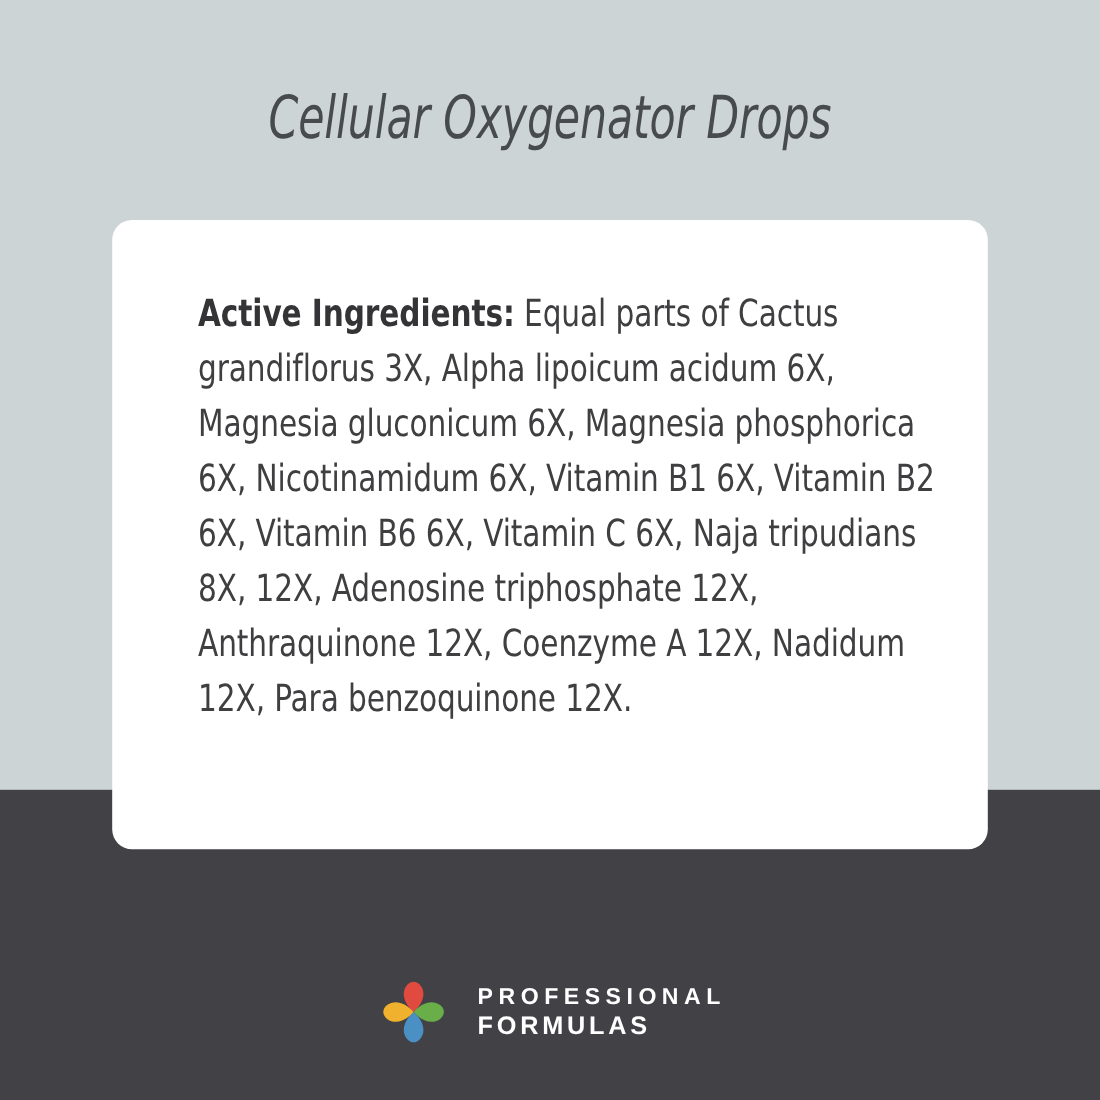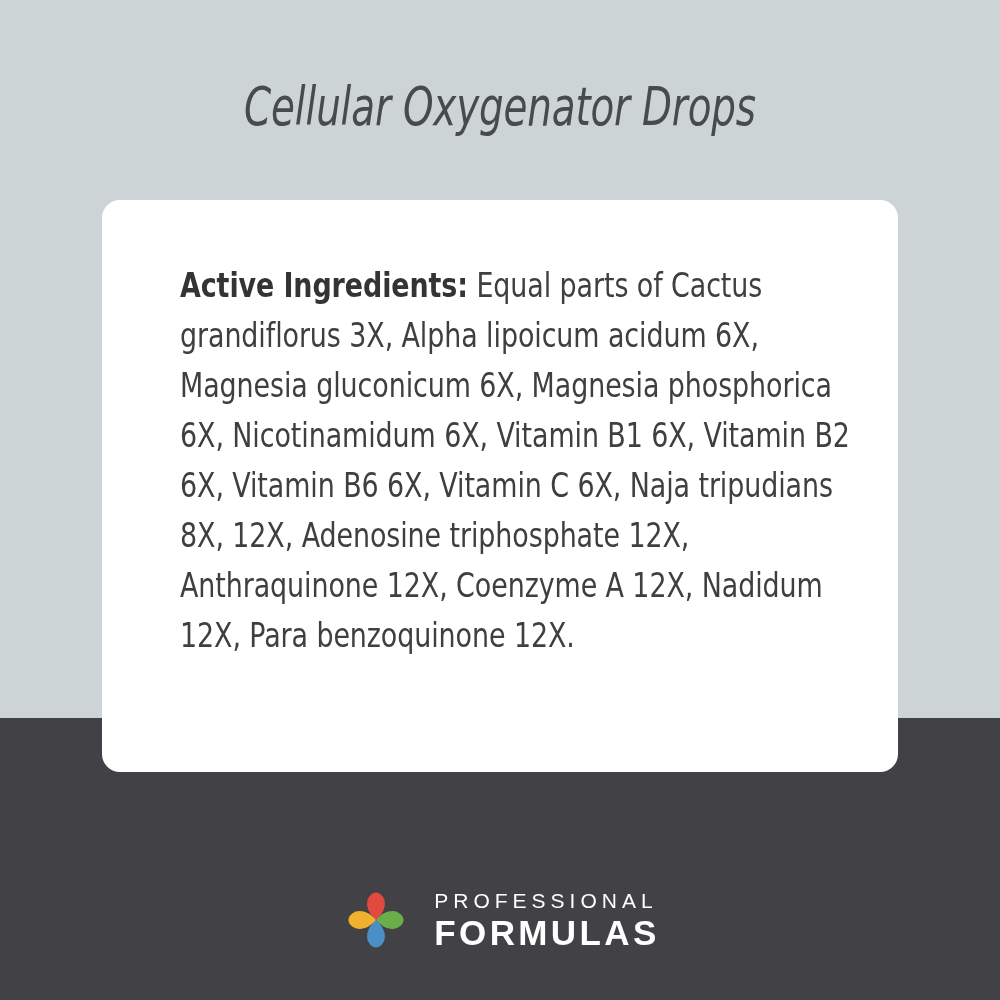--- a/index.html
+++ b/index.html
@@ -113,29 +113,29 @@
   #logo-wordmark {
     display: flex;
     flex-direction: column;
     justify-content: center;
     line-height: 1;
   }
 
   #logo-line-1 {
     font-family: "Liberation Sans", sans-serif;
     font-size: 21px;
-    font-weight: 400;
+    font-weight: 700;
     letter-spacing: 5.0px;
     color: #ffffff;
     margin-bottom: 4px;
   }
 
   #logo-line-2 {
     font-family: "Liberation Sans", sans-serif;
-    font-size: 35px;
+    font-size: 23px;
     font-weight: 700;
     letter-spacing: 3.4px;
     color: #ffffff;
   }
 </style>
 </head>
 <body>
 
 <div id="stage">
 

